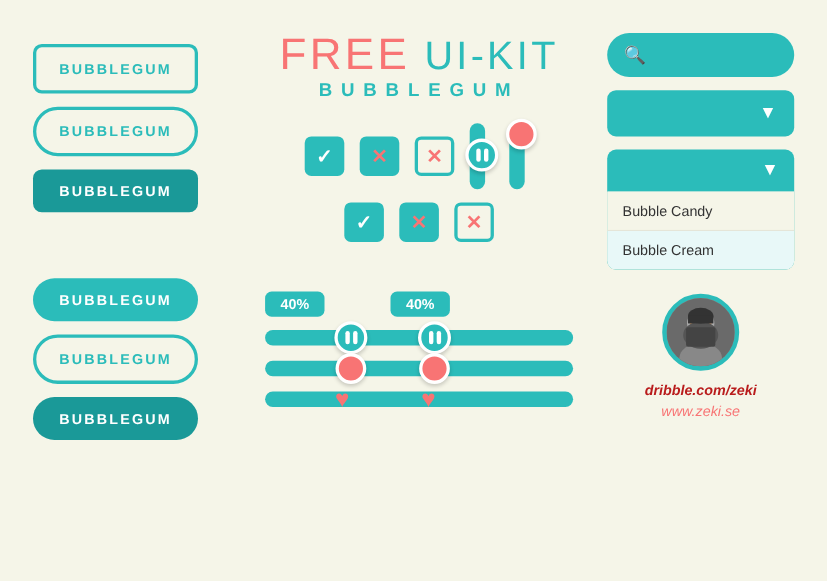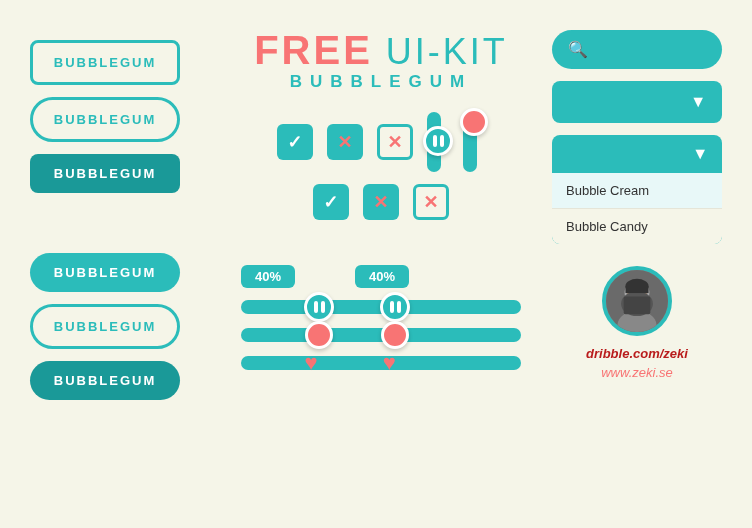--- a/index.html
+++ b/index.html
@@ -99,21 +99,21 @@
       gap: 0px;
     }
 
     .title-area {
       text-align: center;
       margin-bottom: 20px;
     }
 
     .title-free {
       font-size: 40px;
-      font-weight: 700;
+      font-weight: 400;
       color: #f87474;
       letter-spacing: 3px;
       line-height: 1;
     }
 
     .title-uikit {
       font-size: 36px;
       font-weight: 400;
       color: #2bbcba;
       letter-spacing: 3px;
@@ -459,22 +459,22 @@
 
     <div class="dropdown-simple">
       <span>▼</span>
     </div>
 
     <div class="dropdown-open">
       <div class="dropdown-header">
         <span>▼</span>
       </div>
       <div class="dropdown-list">
+        <div class="dropdown-item">Bubble Candy</div>
         <div class="dropdown-item active">Bubble Cream</div>
-        <div class="dropdown-item">Bubble Candy</div>
       </div>
     </div>
 
     <div class="credit-area">
       <div class="avatar-ring">
         <svg class="avatar-svg" viewBox="0 0 70 70" xmlns="http://www.w3.org/2000/svg">
           <rect width="70" height="70" fill="#6a6a6a"></rect>
           <circle cx="35" cy="26" r="14" fill="#aaa"></circle>
           <ellipse cx="35" cy="62" rx="22" ry="16" fill="#888"></ellipse>
 

